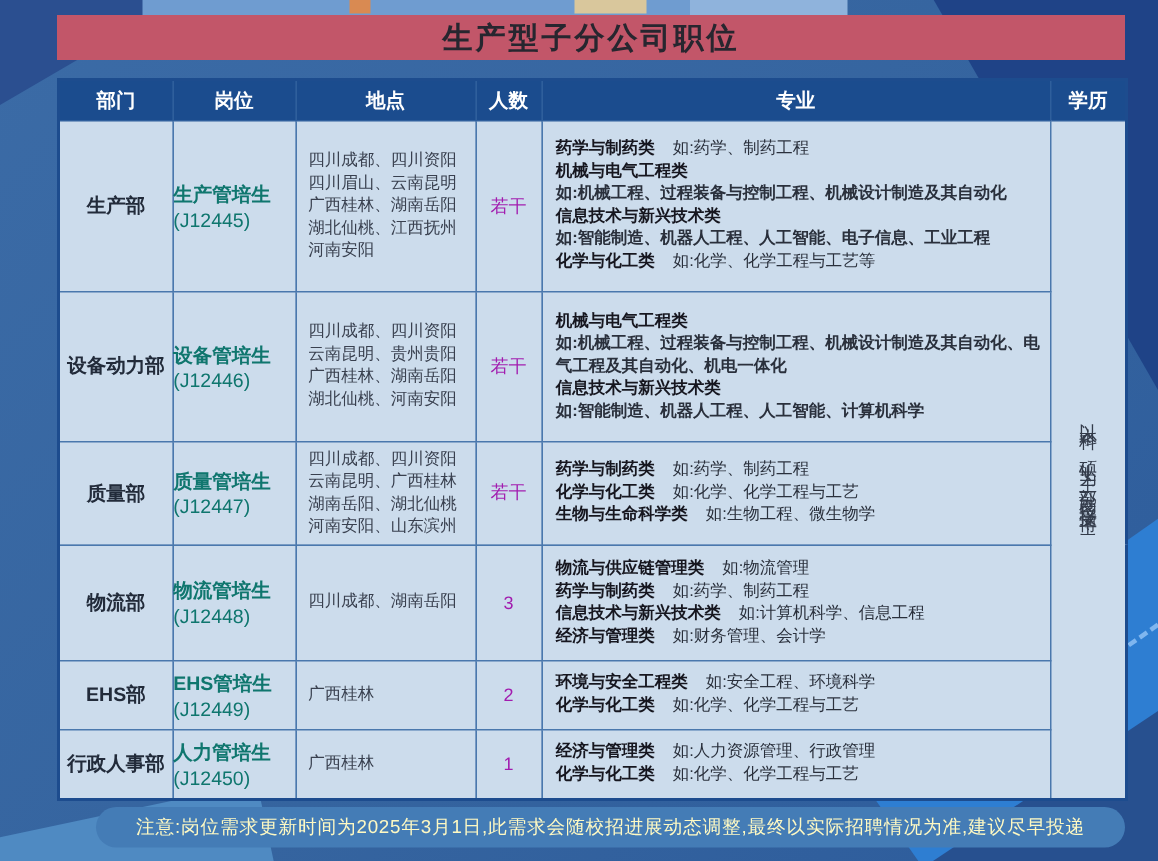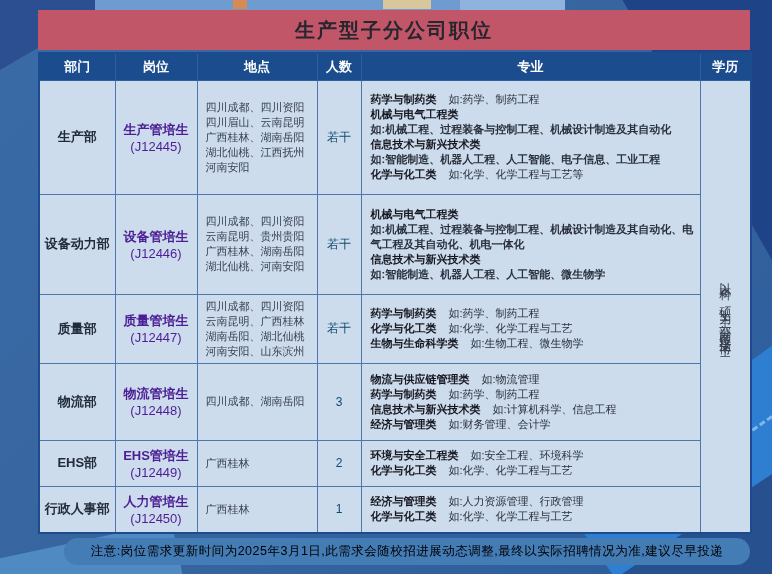--- a/index.html
+++ b/index.html
@@ -21,54 +21,54 @@
   .shape-right-band { right:-90px; top:400px; width:300px; height:110px; background:#2e7ed2;
     transform:rotate(-35deg); }
   .shape-right-dash { right:-20px; top:450px; width:140px; height:0;
     border-top:3px dashed #7fb6ef; transform:rotate(-35deg); }
   .shape-br { right:0; bottom:0; width:150px; height:100px; background:#27508f;
     clip-path:polygon(100% 0,100% 100%,0 100%); }
   .shape-bl { left:-40px; bottom:-30px; width:220px; height:60px; background:#4f8ac2;
     transform:rotate(-12deg); }
 
   
-  .banner { position:absolute; z-index:2; left:38px; top:10px; width:712px; height:40px;
+  .banner { position:absolute; z-index:2; left:38px; top:10px; width:712px; height:30px;
     background:#c25669; display:flex; align-items:center; justify-content:center; }
   .banner-title { font-size:20px; font-weight:bold; color:#27262f; letter-spacing:2px; }
 
   
   .table-wrap { position:absolute; z-index:2; left:38px; top:52px; width:574px; }
   table { width:712px; border-collapse:collapse; table-layout:fixed; }
   col.c-dept { width:76px; } col.c-pos { width:82px; } col.c-loc { width:120px; }
   col.c-cnt { width:44px; } col.c-maj { width:339px; } col.c-edu { width:51px; }
   th { height:27px; background:#1b4c8e; color:#ffffff; font-size:13px; font-weight:bold;
     border:1px solid #2f5f9c; }
   td { background:#ccdcec; border:1px solid #4a78ad; vertical-align:middle;
     color:#333b4a; }
   table { border:2px solid #1d4c8e; }
   td.dept { text-align:center; font-weight:bold; font-size:13px; color:#222b3a; }
-  td.pos  { text-align:center; font-weight:bold; font-size:13px; color:#4c1d95; }
+  td.pos  { font-weight:bold; font-size:13px; color:#0f766e; }
   .pos-code { font-weight:normal; }
   td.loc { font-size:11px; padding:4px 6px 4px 8px; line-height:15px; color:#39404f; }
-  td.cnt { text-align:center; font-size:12px; color:#0c4a6e; }
+  td.cnt { text-align:center; font-size:12px; color:#a21caf; }
   td.majors { padding:4px 6px 4px 9px; font-size:11px; line-height:15px; }
   .major-group { margin:0 0; }
   .major-cat { font-weight:bold; color:#16161f; }
   .major-detail { color:#2a303c; }
   span.major-detail { margin-left:12px; }
   div.major-detail { margin-left:0;font-weight:bold; }
   td.edu { text-align:center; vertical-align:middle; }
   .edu-text { writing-mode:vertical-rl; margin:0 auto; font-size:12px; color:#333b4a;
     letter-spacing:3px; line-height:18px; }
 
   
   .note-pill { position:absolute; z-index:2; left:64px; top:538px; width:686px; height:27px;
     background:#447cb6; border-radius:14px; display:flex; align-items:center;
     justify-content:center; }
-  .note-text { font-size:12.5px; color:#000000; letter-spacing:0.5px; }
+  .note-text { font-size:12.5px; color:#fef9c3; letter-spacing:0.5px; }
 </style>
 </head>
 <body>
 
 <div class="stage">
 
   <div class="bg-shape shape-tl"></div>
   <div class="bg-shape shape-top-band"></div>
   <div class="bg-shape shape-top-orange"></div>
   <div class="bg-shape shape-top-tan"></div>
@@ -125,21 +125,21 @@
           <tr style="height: 100px;">
             <td class="dept">设备动力部</td>
             <td class="pos">
               <div class="pos-name">设备管培生</div>
               <div class="pos-code">(J12446)</div>
             </td>
             <td class="loc">四川成都、四川资阳<br>云南昆明、贵州贵阳<br>广西桂林、湖南岳阳<br>湖北仙桃、河南安阳</td>
             <td class="cnt">若干</td>
             <td class="majors">
               <div class="major-group"><span class="major-cat">机械与电气工程类</span><div class="major-detail">如:机械工程、过程装备与控制工程、机械设计制造及其自动化、电气工程及其自动化、机电一体化</div></div>
-              <div class="major-group"><span class="major-cat">信息技术与新兴技术类</span><div class="major-detail">如:智能制造、机器人工程、人工智能、微生物学</div></div>
+              <div class="major-group"><span class="major-cat">信息技术与新兴技术类</span><div class="major-detail">如:智能制造、机器人工程、人工智能、计算机科学</div></div>
             </td>
           </tr>
           <tr style="height: 67px;">
             <td class="dept">质量部</td>
             <td class="pos">
               <div class="pos-name">质量管培生</div>
               <div class="pos-code">(J12447)</div>
             </td>
             <td class="loc">四川成都、四川资阳<br>云南昆明、广西桂林<br>湖南岳阳、湖北仙桃<br>河南安阳、山东滨州</td>
             <td class="cnt">若干</td>

